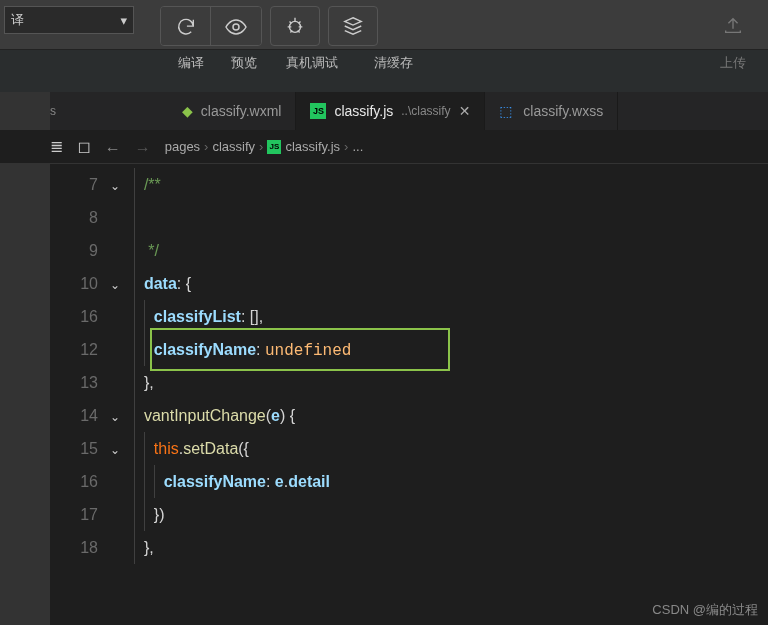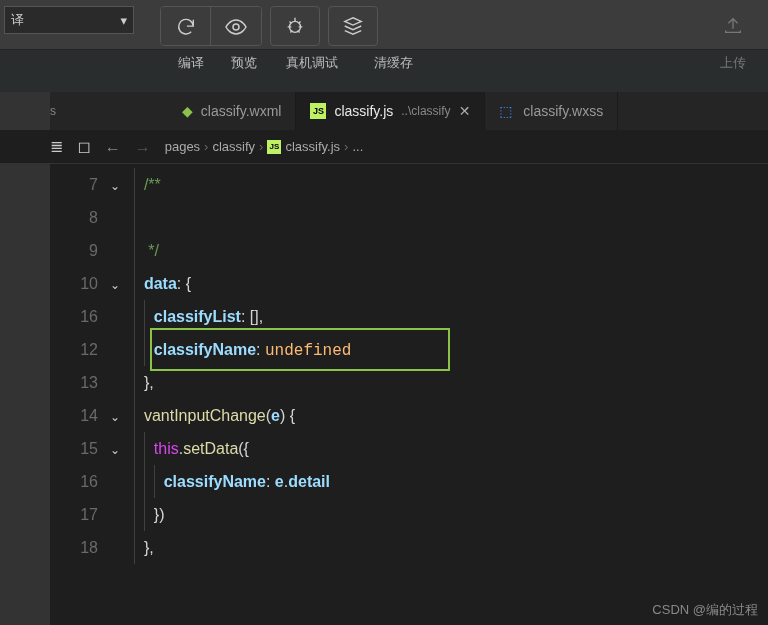--- a/index.html
+++ b/index.html
@@ -16,39 +16,39 @@
   .tb-upload { width:50px; height:40px; margin-right:10px; border-radius:4px; display:flex; align-items:center; justify-content:center; color:#888; }
   .tb-labels { position:absolute; top:51px; left:0; width:100%; height:24px; display:flex; align-items:center; font-size:13px; color:#bbb; }
   .tb-lbl { position:absolute; text-align:left; }
   .tabbar { position:absolute; top:92px; left:0; right:0; height:38px; background:#252526; display:flex; align-items:stretch; }
   .sidebar-toggle { width:50px; display:flex; align-items:center; justify-content:center; color:#888; }
   .leaf { width:18px; color:#888; padding-top:12px; font-size:12px; }
   .tab { display:flex; align-items:center; padding:0 14px; color:#999; font-size:14px; gap:8px; border-right:1px solid #1a1a1a; }
   .tab.active { background:#1e1e1e; color:#e8e8e8; }
   .tab .close { color:#aaa; font-size:14px; }
   .spacer2 { width:100px; }
-  .icon-js { width:16px; height:16px; background:#bef264; color:#000; font-size:9px; font-weight:bold; display:flex; align-items:center; justify-content:center; }
+  .icon-js { width:16px; height:16px; background:#22c55e; color:#000; font-size:9px; font-weight:bold; display:flex; align-items:center; justify-content:center; }
   .icon-wxml { color:#8bc34a; }
   .icon-wxss { color:#3b9cff; width:16px; }
   .subbar { position:absolute; top:130px; left:0; right:0; height:34px; background:#1e1e1e; display:flex; align-items:center; padding-left:50px; gap:14px; font-size:13px; color:#aaa; border-bottom:1px solid #333; }
   .editor-left { position:absolute; left:0; top:92px; bottom:0; width:50px; background:#333; }
   .dots { position:absolute; top:140px; left:18px; font-size:18px; color:#888; }
   .subbar .nav-arrow { color:#888; font-size:16px; }
   .crumb { display:flex; align-items:center; gap:4px; }
   .crumb .sep { color:#666; }
   .editor { position:absolute; top:164px; left:50px; right:0; bottom:0; background:#1e1e1e; display:flex; font-family:Consolas,monospace; font-size:16px; line-height:33px; }
   .gutter { width:60px; text-align:right; color:#6a6a6a; padding-right:12px; padding-top:4px; }
   .foldcol { width:24px; color:#aaa; padding-top:4px; }
   .code { flex:1; padding-top:4px; color:#d4d4d4; position:relative; }
   .line { height:33px; white-space:pre; }
   .guide { border-left:1px solid #404040; display:inline-block; height:33px; vertical-align:top; }
   .c-comment { color:#6a9955; }
   .c-key { color:#9cdcfe;font-weight:bold; }
   .c-func { color:#dcdcaa; }
-  .c-this { color:#d946ef;margin-top:37px; }
+  .c-this { color:#f97316;margin-top:37px; }
   .c-punc { color:#d4d4d4; }
   .c-undef { color:#fdba74;font-family:Liberation Mono, monospace; }
   .hl-box { position:absolute; border:2px solid #8bc34a; }
   .watermark { position:absolute; bottom:6px; right:10px; font-size:13px; color:#888; }
   .fold-chev { display:inline-block; transform:rotate(0deg); font-size:12px; color:#ccc; }
 </style>
 </head>
 <body>
 
 <div class="toolbar">

